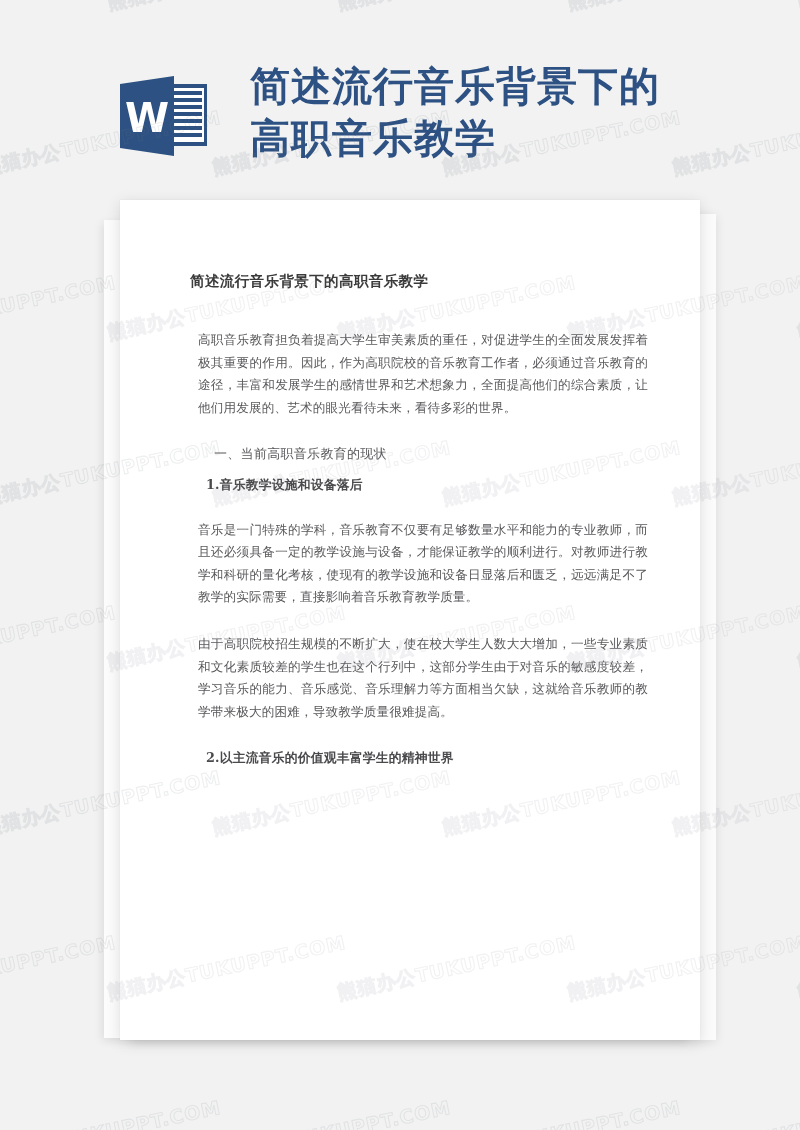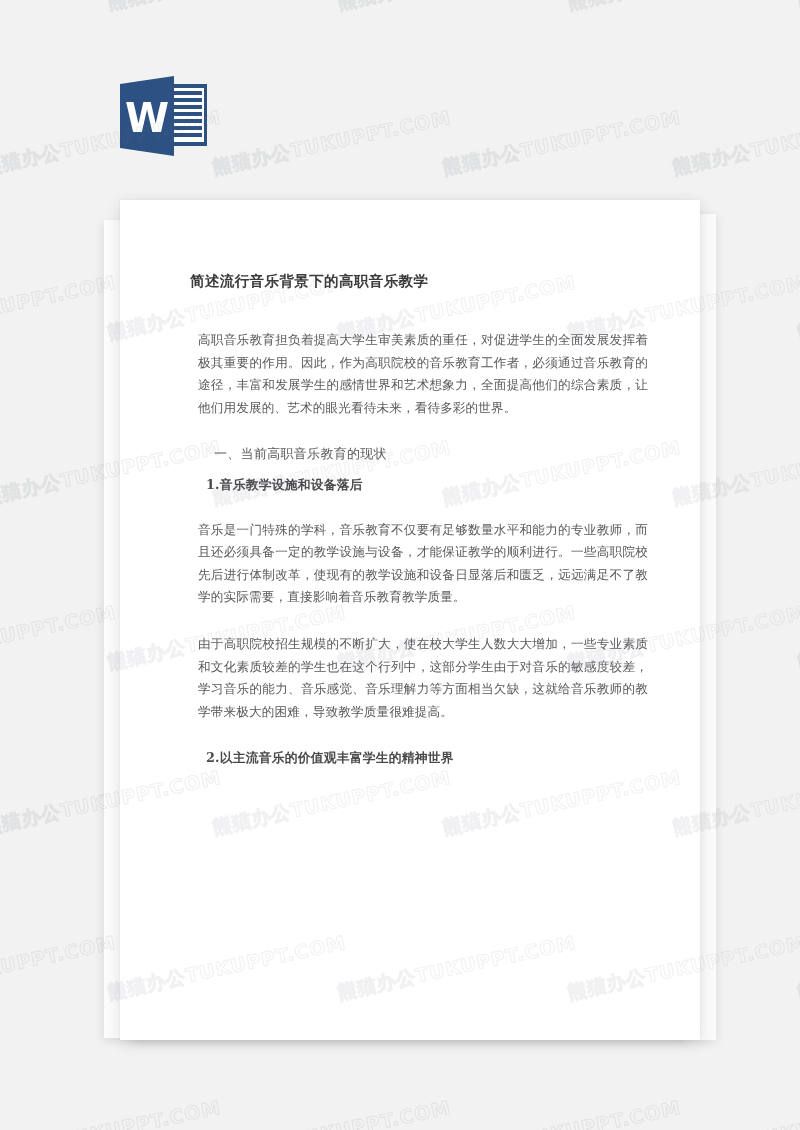--- a/index.html
+++ b/index.html
@@ -176,30 +176,34 @@
           <rect x="60" y="49" width="28" height="4"></rect>
           <rect x="60" y="56" width="28" height="4"></rect>
           <rect x="60" y="63" width="28" height="4"></rect>
         </g>
 
         <path d="M6 14 L60 6 L60 86 L6 78 Z" fill="#2c5182"></path>
         <text x="33" y="62" font-family="&quot;DejaVu Sans&quot;, sans-serif" font-size="40" font-weight="bold" fill="#ffffff" text-anchor="middle">W</text>
       </svg>
     </div>
 
+    <div id="doc-title">
+      <div>简述流行音乐背景下的</div>
+      <div>高职音乐教学</div>
+    </div>
 
   </div>
 
   <div id="doc-body">
     <div id="body-heading">简述流行音乐背景下的高职音乐教学</div>
     <div id="doc-blocks">
         <div class="para gap-after">高职音乐教育担负着提高大学生审美素质的重任，对促进学生的全面发展发挥着极其重要的作用。因此，作为高职院校的音乐教育工作者，必须通过音乐教育的途径，丰富和发展学生的感情世界和艺术想象力，全面提高他们的综合素质，让他们用发展的、艺术的眼光看待未来，看待多彩的世界。</div>
         <div class="sec-h1">一、当前高职音乐教育的现状</div>
         <div class="sec-h2">1.音乐教学设施和设备落后</div>
-        <div class="para gap-after">音乐是一门特殊的学科，音乐教育不仅要有足够数量水平和能力的专业教师，而且还必须具备一定的教学设施与设备，才能保证教学的顺利进行。一些高职院校先后进行体制改革，使现有的教学设施和设备日显落后和匮乏，远远满足不了教学的实际需要，直接影响着音乐教育教学质量。</div>
+        <div class="para gap-after">音乐是一门特殊的学科，音乐教育不仅要有足够数量水平和能力的专业教师，而且还必须具备一定的教学设施与设备，才能保证教学的顺利进行。对教师进行教学和科研的量化考核，使现有的教学设施和设备日显落后和匮乏，远远满足不了教学的实际需要，直接影响着音乐教育教学质量。</div>
         <div class="para gap-after">由于高职院校招生规模的不断扩大，使在校大学生人数大大增加，一些专业素质和文化素质较差的学生也在这个行列中，这部分学生由于对音乐的敏感度较差，学习音乐的能力、音乐感觉、音乐理解力等方面相当欠缺，这就给音乐教师的教学带来极大的困难，导致教学质量很难提高。</div>
         <div class="sec-h2">2.以主流音乐的价值观丰富学生的精神世界</div>
       </div>
   </div>
 
   <div id="watermark-layer">
       <div class="wm" style="left: -125px; top: -35px; transform: rotate(-12deg);">熊猫办公TUKUPPT.COM</div>
       <div class="wm" style="left: 105px; top: -35px; transform: rotate(-12deg);">熊猫办公TUKUPPT.COM</div>
       <div class="wm" style="left: 335px; top: -35px; transform: rotate(-12deg);">熊猫办公TUKUPPT.COM</div>
       <div class="wm" style="left: 565px; top: -35px; transform: rotate(-12deg);">熊猫办公TUKUPPT.COM</div>

